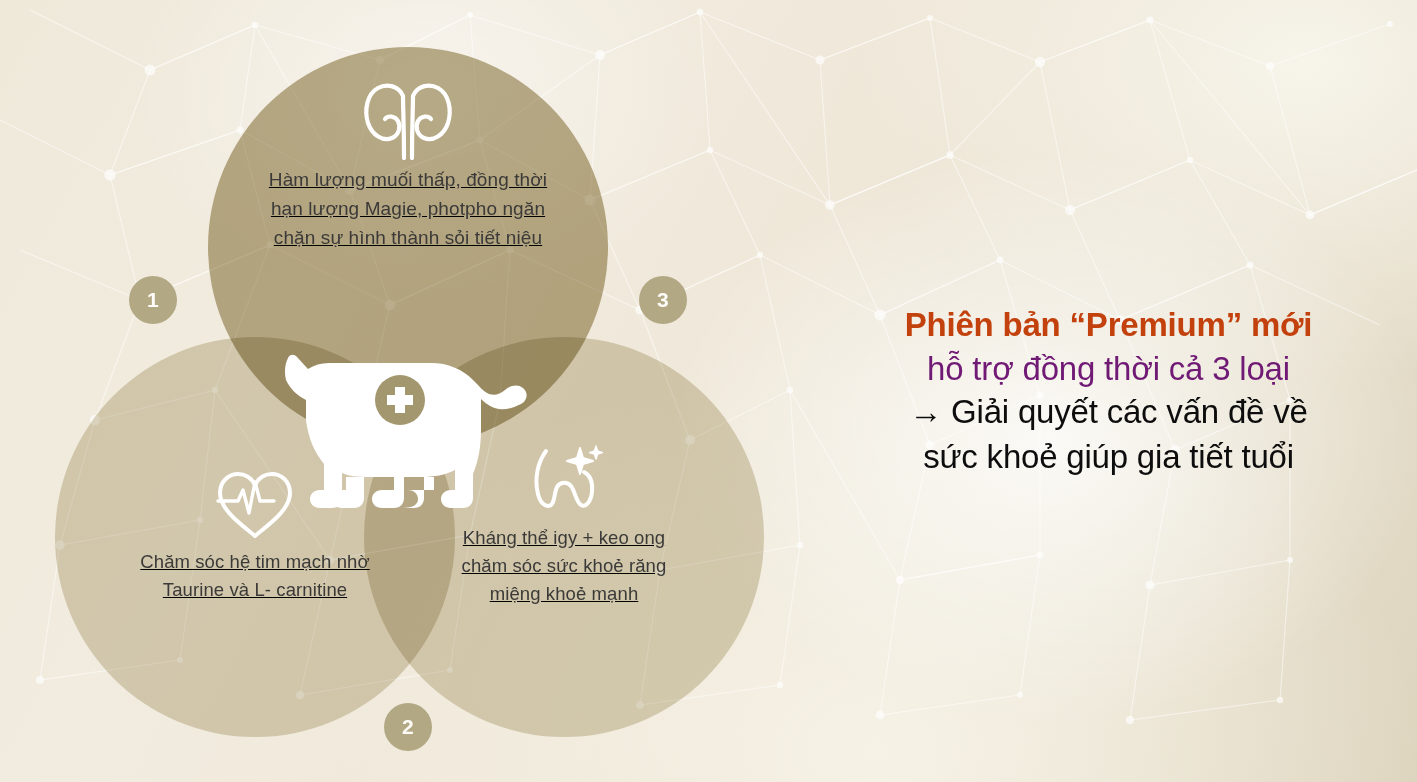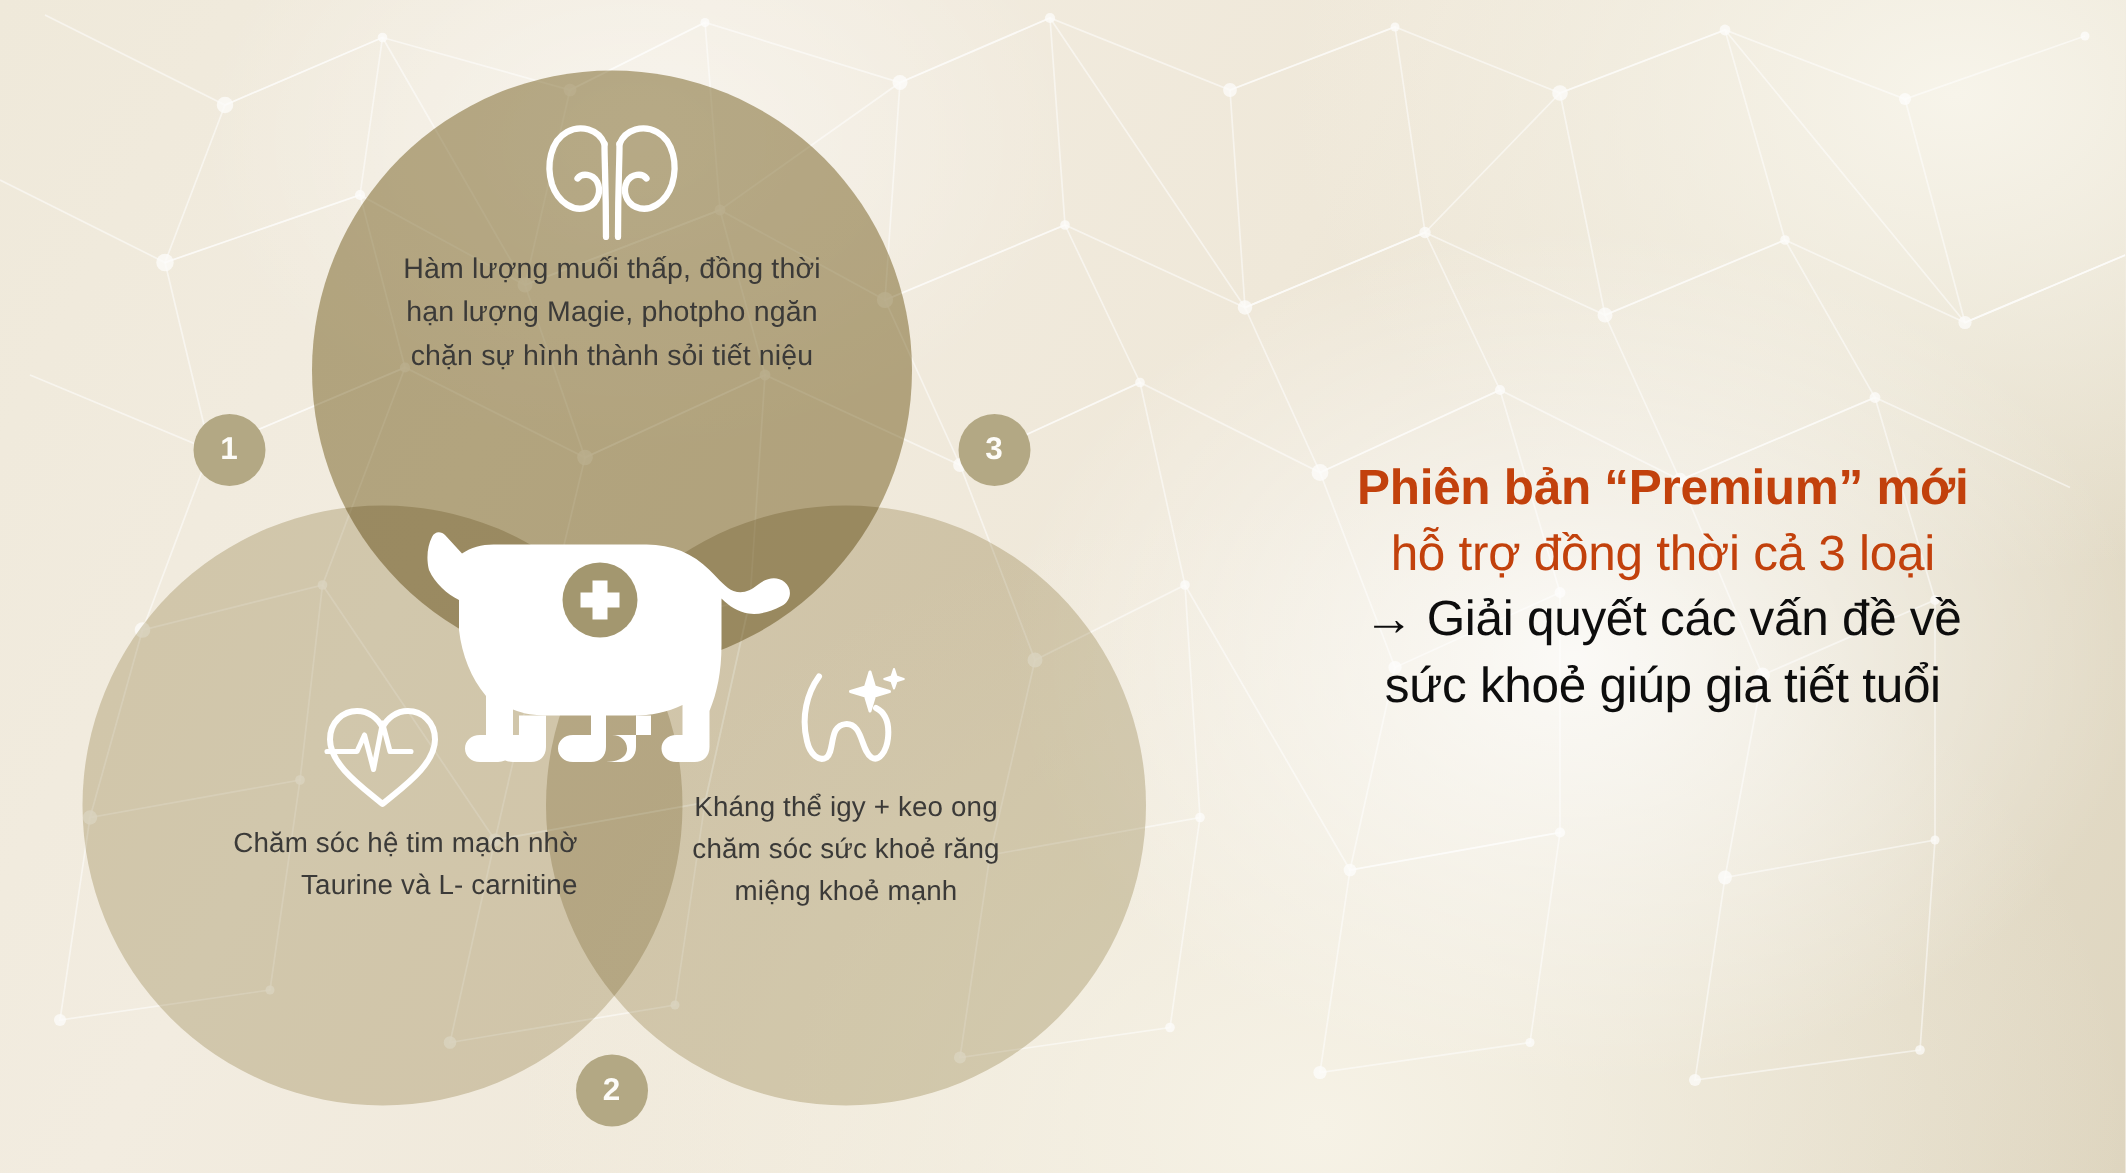--- a/index.html
+++ b/index.html
@@ -36,37 +36,38 @@
   }
   #circle-top   { left:208px; top:47px;  width:400px; height:400px; background:#bcb190; }
   #circle-left  { left:55px;  top:337px; width:400px; height:400px; background:#ddd7c4; }
   #circle-right { left:364px; top:337px; width:400px; height:400px; background:#ddd7c4; }
 
   .circle-content {
     position:absolute;
     width:400px;
     display:flex; flex-direction:column; align-items:center;
     pointer-events:none;
+    text-decoration:underline;
   }
   #content-top   { left:208px; top:80px;  }
   #content-left  { left:55px;  top:468px; }
   #content-right { left:364px; top:440px; }
 
   .circ-icon { display:block; margin-bottom:6px; }
 
   .circ-text {
     text-align:center;
     color:#3b3a38;
     font-size:18.5px;
     line-height:1.52;
     letter-spacing:.1px;
     max-width:300px;
   }
   #content-top .circ-text   { font-size:19px; max-width:300px; }
-  #content-left .circ-text  { max-width:260px;text-align:right; }
+  #content-left .circ-text  { max-width:260px; }
   #content-right .circ-text { max-width:230px; }
 
   
   .badge {
     position:absolute;
     width:48px; height:48px; border-radius:50%;
     background:#b3a884;
     display:flex; align-items:center; justify-content:center;
     color:#fdfcf8; font-size:21px; font-weight:700;
     letter-spacing:.5px;
@@ -84,21 +85,21 @@
     display:flex; flex-direction:column; justify-content:center;
     align-items:center;
     padding:0 26px;
   }
   #headline-block { text-align:center; width:100%; }
   #headline-1 {
     font-weight:700; font-size:33px; color:#c2410c;
     line-height:1.32; letter-spacing:-.2px;
   }
   .headline-sub {
-    font-weight:400; font-size:33px; color:#c2410c;
+    font-weight:400; font-size:33px; color:#701a75;
     line-height:1.32; letter-spacing:-.2px;
   }
   #conclusion-block {
     text-align:center; width:100%;
     font-weight:400; font-size:33px; color:#0d0d0d;
     line-height:1.34; letter-spacing:-.2px;
   }
   .arrow-glyph { font-size:33px; }
 </style>
 </head>

